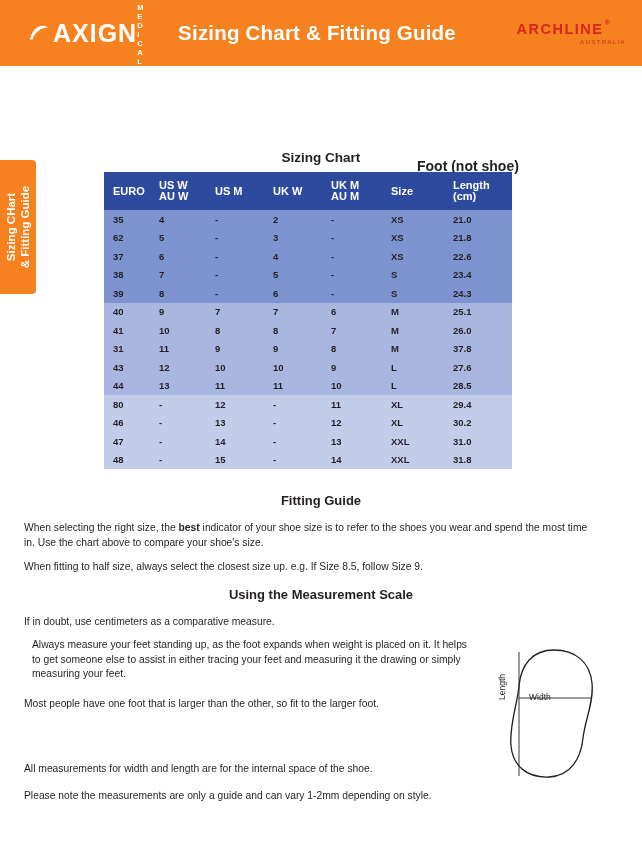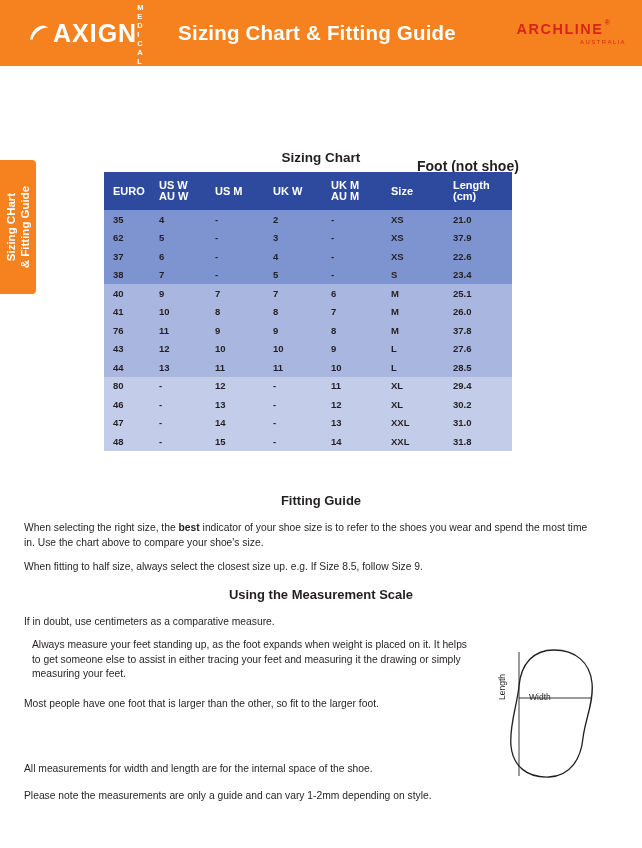--- a/index.html
+++ b/index.html
@@ -297,60 +297,69 @@
         <td>XS</td>
         <td class="len">21.0</td>
       </tr>
       <tr class="band-a">
         <td>62</td>
         <td>5</td>
         <td>-</td>
         <td>3</td>
         <td>-</td>
         <td>XS</td>
-        <td class="len">37.9</td>
+        <td class="len">21.8</td>
       </tr>
       <tr class="band-a">
         <td>37</td>
         <td>6</td>
         <td>-</td>
         <td>4</td>
         <td>-</td>
         <td>XS</td>
         <td class="len">22.6</td>
       </tr>
       <tr class="band-a">
         <td>38</td>
         <td>7</td>
         <td>-</td>
         <td>5</td>
         <td>-</td>
         <td>S</td>
         <td class="len">23.4</td>
+      </tr>
+      <tr class="band-a">
+        <td>39</td>
+        <td>8</td>
+        <td>-</td>
+        <td>6</td>
+        <td>-</td>
+        <td>S</td>
+        <td class="len">24.3</td>
       </tr>
       <tr class="band-b">
         <td>40</td>
         <td>9</td>
         <td>7</td>
         <td>7</td>
         <td>6</td>
         <td>M</td>
         <td class="len">25.1</td>
       </tr>
       <tr class="band-b">
         <td>41</td>
         <td>10</td>
         <td>8</td>
         <td>8</td>
         <td>7</td>
         <td>M</td>
         <td class="len">26.0</td>
       </tr>
       <tr class="band-b">
-        <td>76</td>
+        <td>31</td>
         <td>11</td>
         <td>9</td>
         <td>9</td>
         <td>8</td>
         <td>M</td>
         <td class="len">37.8</td>
       </tr>
       <tr class="band-b">
         <td>43</td>
         <td>12</td>

